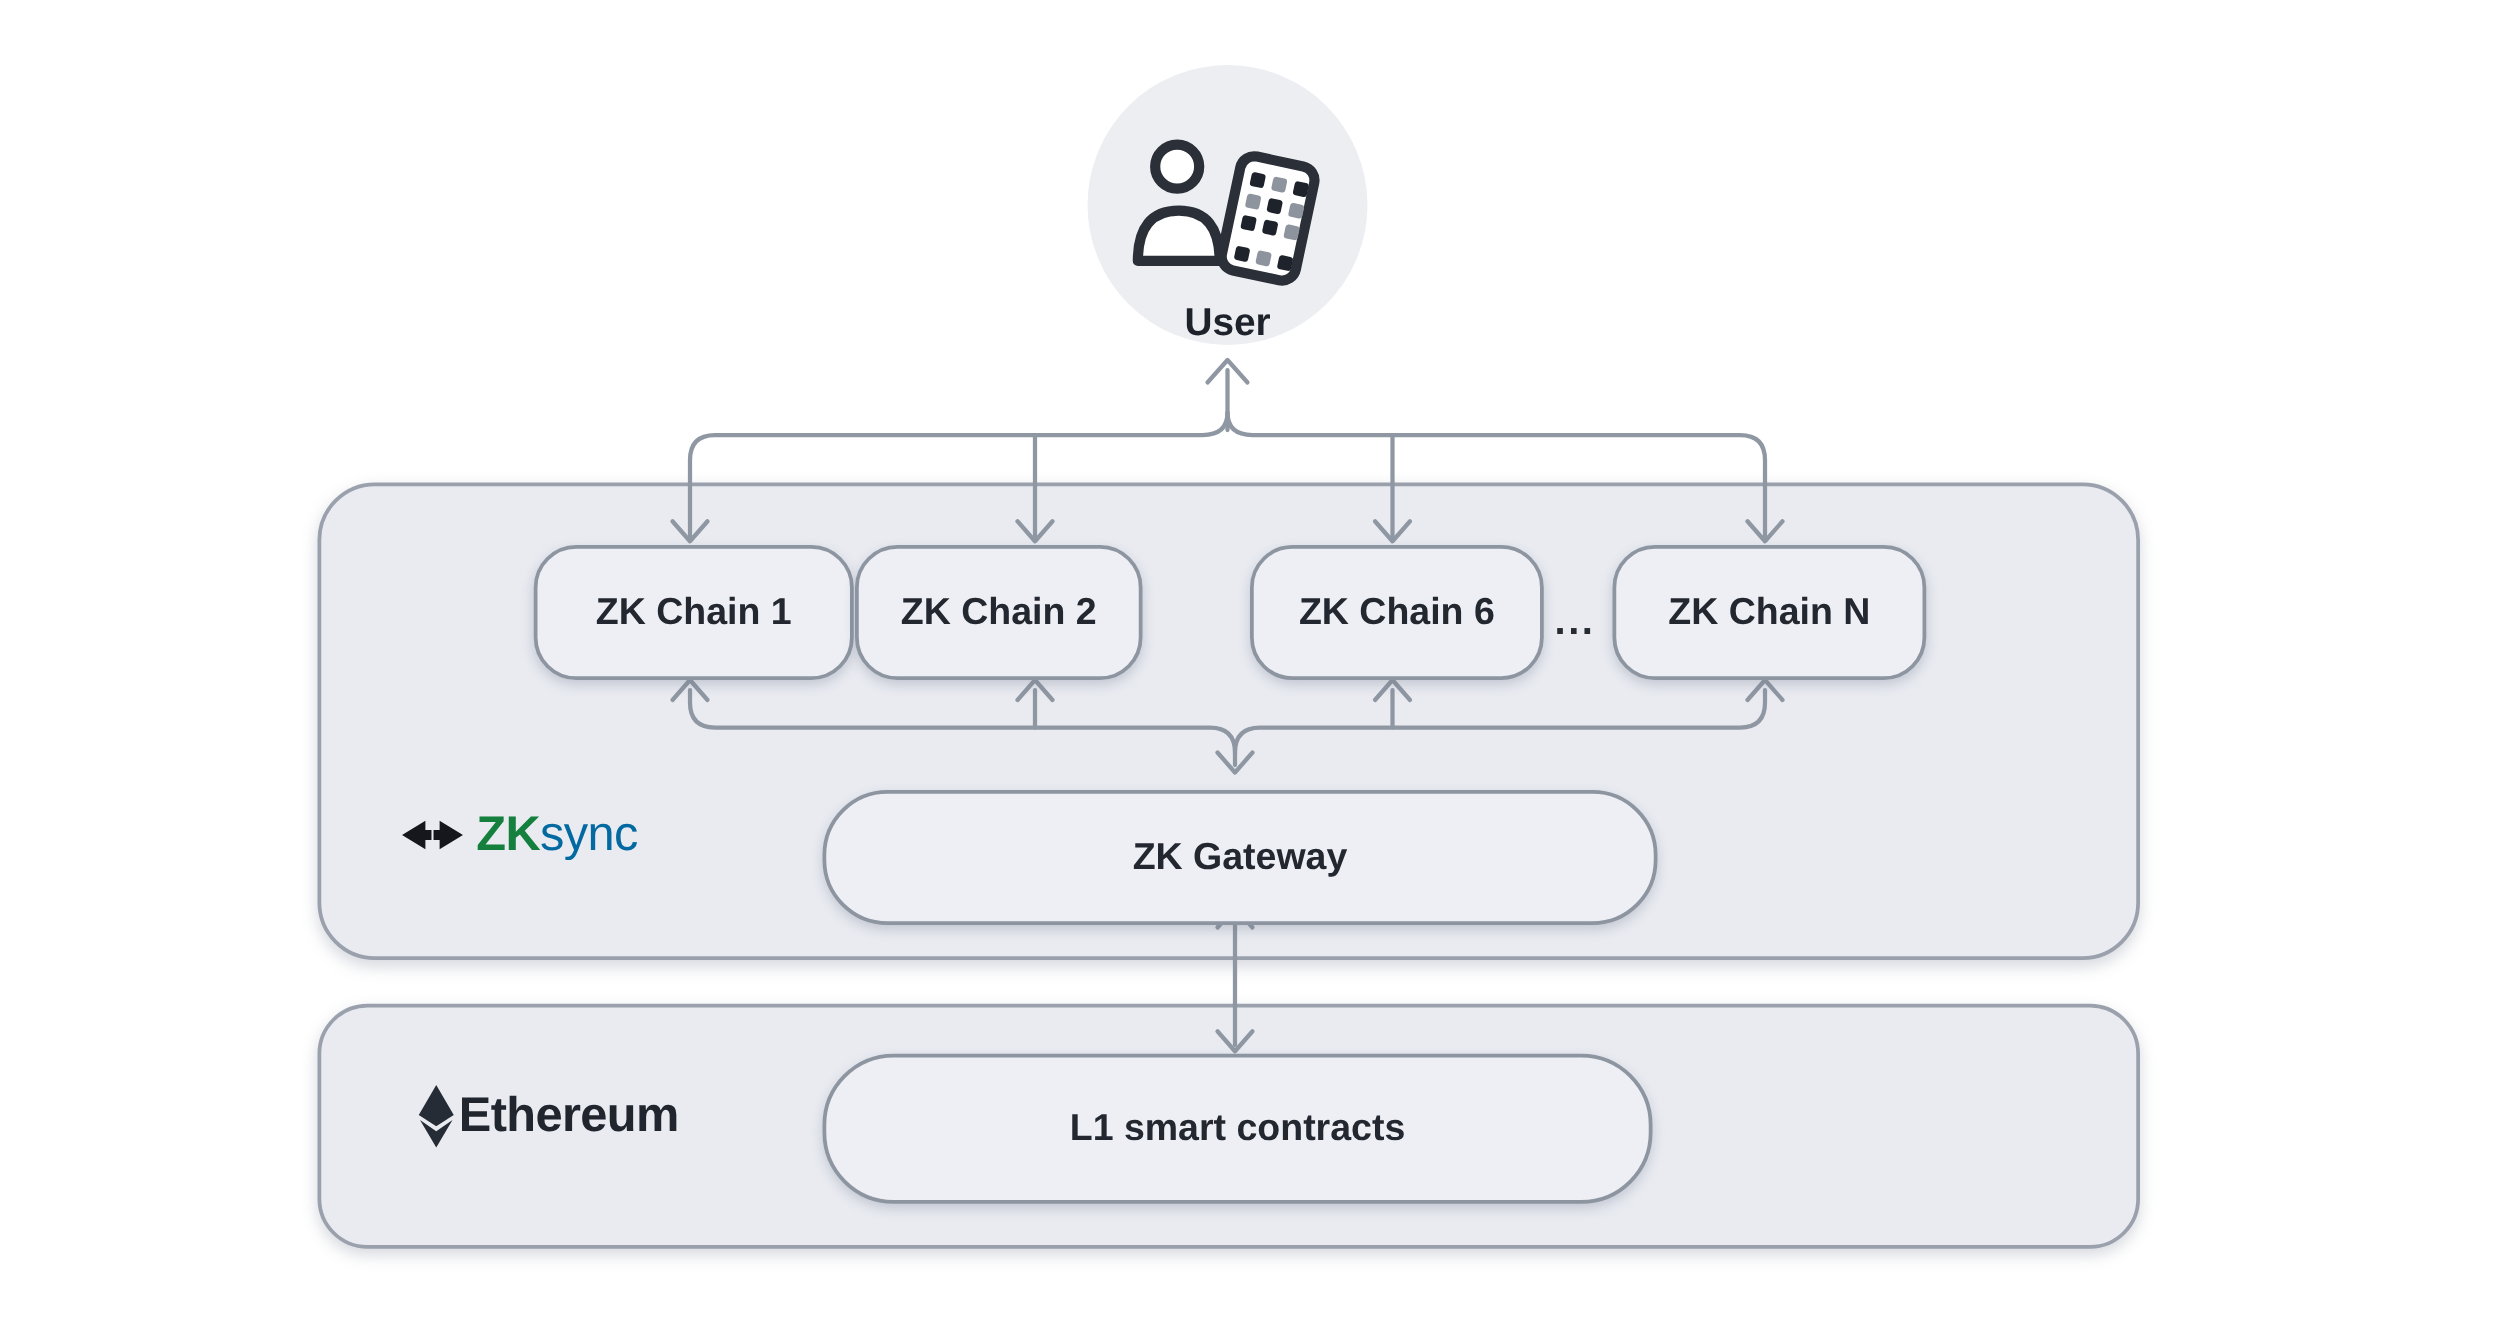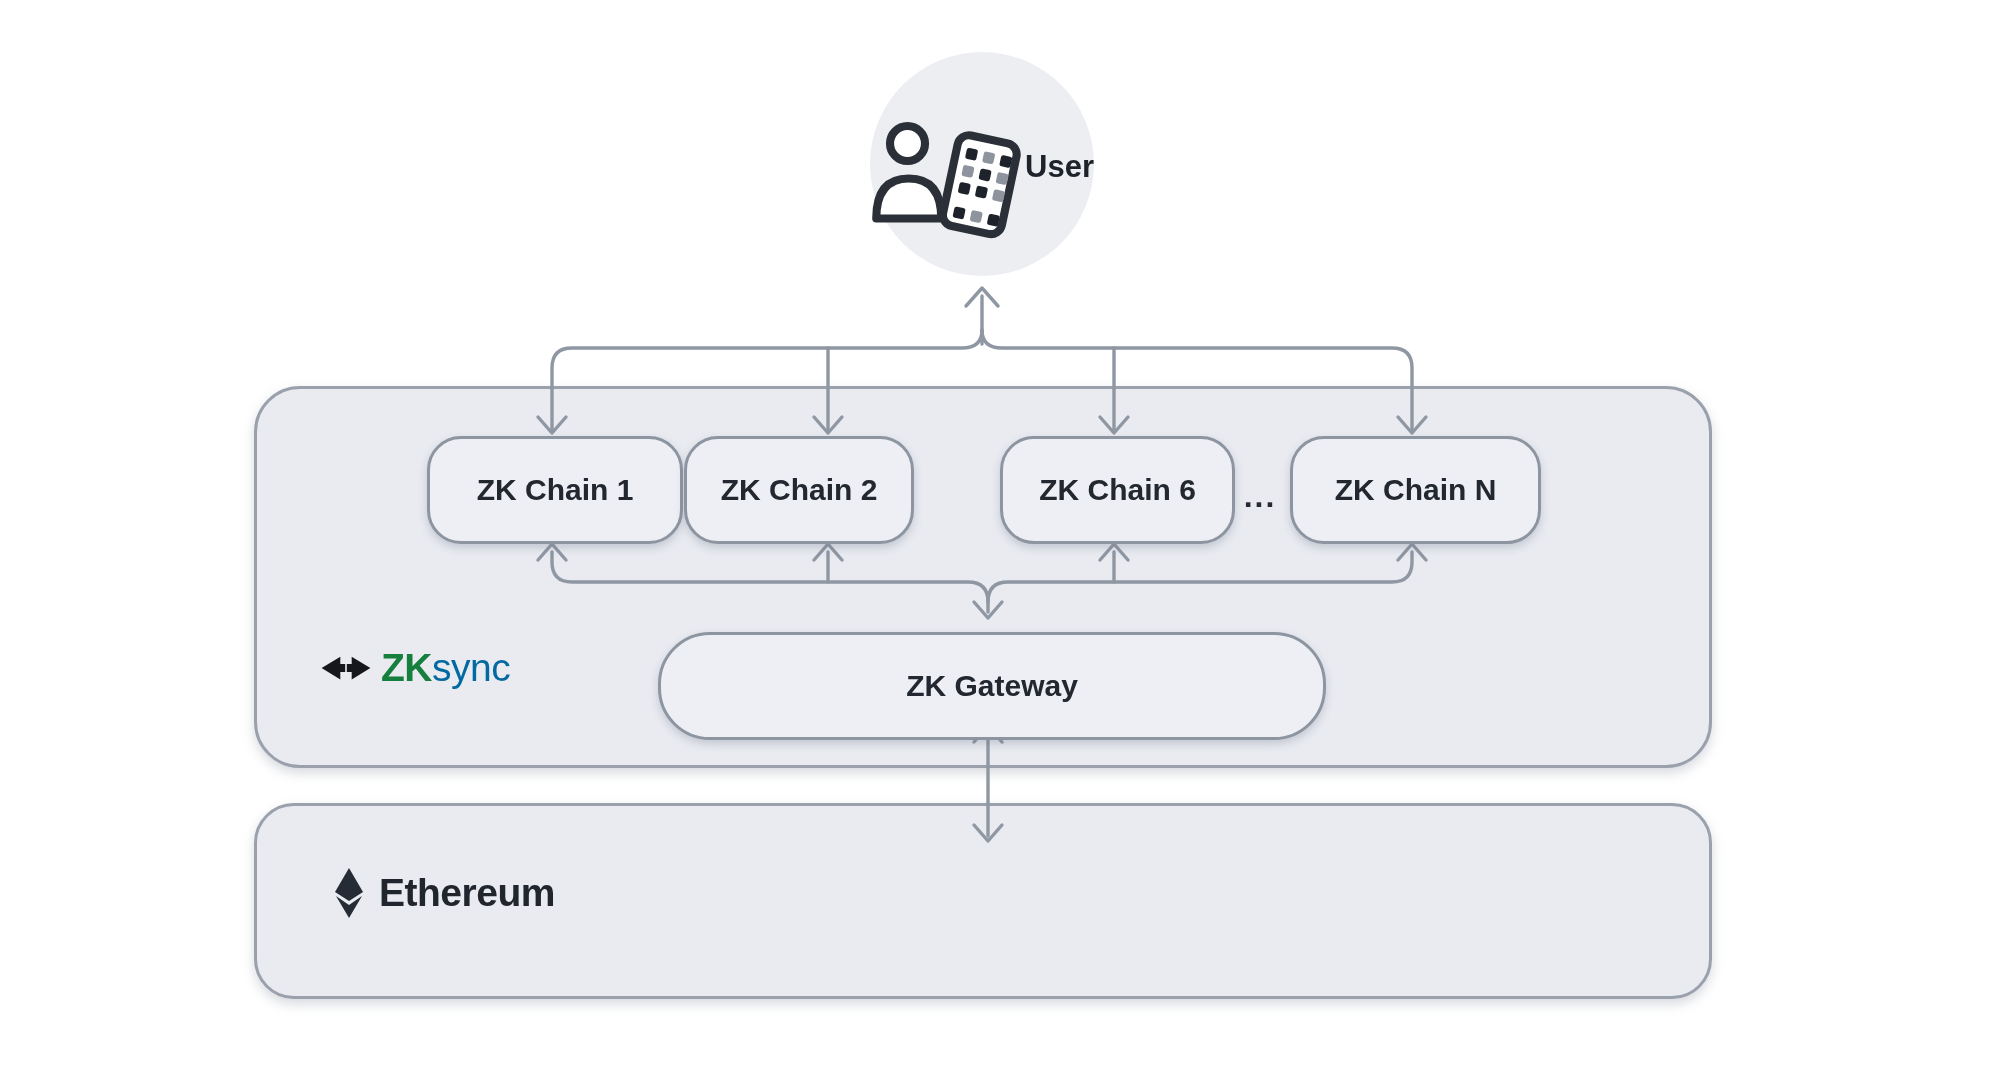--- a/index.html
+++ b/index.html
@@ -38,36 +38,36 @@
   .l1{left:658px;top:843px;width:658px;height:114px;border-radius:57px;}
 
   .ellipsis{
     position:absolute;left:1228px;top:478px;width:64px;text-align:center;
     font-weight:800;font-size:32px;color:#262b33;letter-spacing:2px;z-index:10;
   }
 
   
   .user-circle{
     position:absolute;left:870px;top:52px;width:224px;height:224px;border-radius:50%;
-    background:#eceef2;z-index:10;display:flex;flex-direction:row;align-items:center;
+    background:#eceef2;z-index:10;display:flex;flex-direction:column;align-items:center;justify-content:flex-end;
   }
   .user-icon{margin-top:34px;}
   .user-label{font-weight:bold;font-size:31px;color:#1d222b;margin-top:6px;}
 
   
   .zksync-logo{
     position:absolute;left:320px;top:646px;display:flex;align-items:center;gap:9px;z-index:10;
   }
   .zksync-logo .wordmark{font-size:39px;letter-spacing:-0.5px;}
   .zksync-logo .zk{font-weight:800;color:#15803d;}
   .zksync-logo .sync{font-weight:500;color:#0369a1;}
 
   
   .eth-label{
-    position:absolute;left:333px;top:866px;display:flex;align-items:center;gap:14px;z-index:10;
+    position:absolute;left:333px;top:866px;display:flex;align-items:center;gap:2px;z-index:10;
   }
   .eth-label .name{font-weight:800;font-size:39px;color:#20252e;letter-spacing:-0.5px;}
 </style>
 </head>
 <body>
 
 <div class="canvas">
 
   <div class="section-box zksync-box"></div>
   <div class="section-box eth-box"></div>
@@ -168,14 +168,17 @@
   <div class="eth-label">
     <svg width="32" height="54" viewBox="0 0 32 52">
       <g fill="#262c36">
         <path d="M 16 1 L 30 25 L 16 34 L 2 25 Z"></path>
         <path d="M 16 51 L 29 29 L 16 38 L 3 29 Z"></path>
       </g>
     </svg>
     <span class="name">Ethereum</span>
   </div>
 
+  <div class="pill l1">
+    <span>L1 smart contracts</span>
+  </div>
 
 </div>
 
 </body></html>

